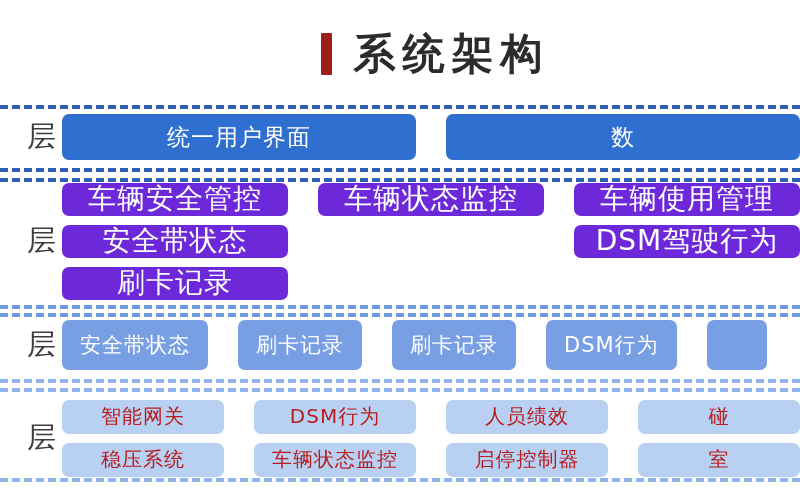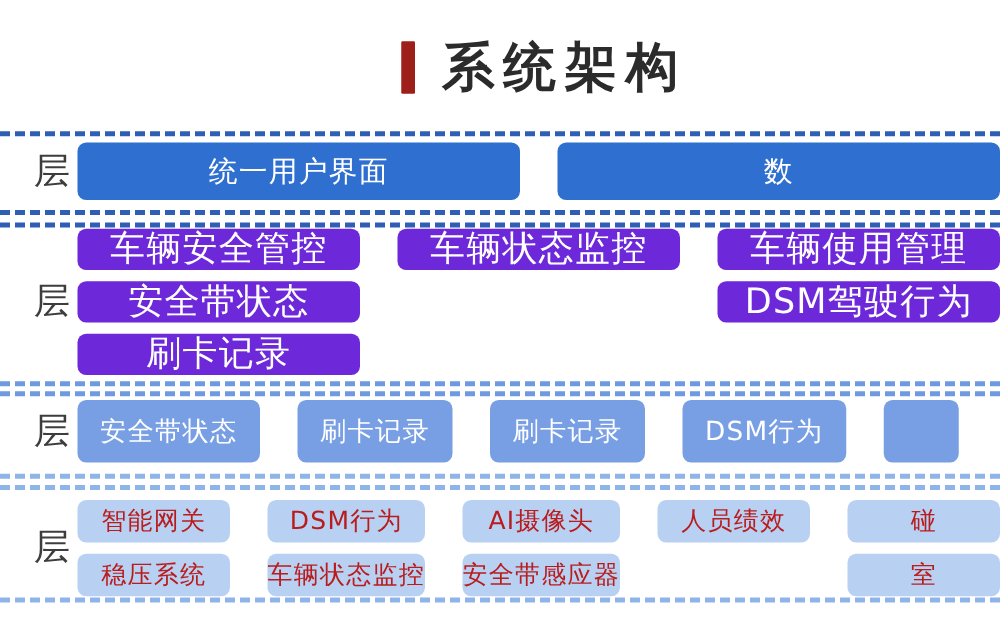--- a/index.html
+++ b/index.html
@@ -239,25 +239,22 @@
     <div class="layer-body">
       <div class="col">
         <div class="box">智能网关</div>
         <div class="box">稳压系统</div>
       </div>
       <div class="col">
         <div class="box">DSM行为</div>
         <div class="box">车辆状态监控</div>
       </div>
       <div class="col">
-        <div class="box">AI摄像头</div>
-        <div class="box">安全带感应器</div>
-      </div>
-      <div class="col">
         <div class="box">人员绩效</div>
+        <div class="box">启停控制器</div>
       </div>
       <div class="col">
         <div class="box" style="min-width:40px;">碰</div>
         <div class="box" style="min-width:40px;">室</div>
       </div>
     </div>
   </div>
 
 </div>
 

